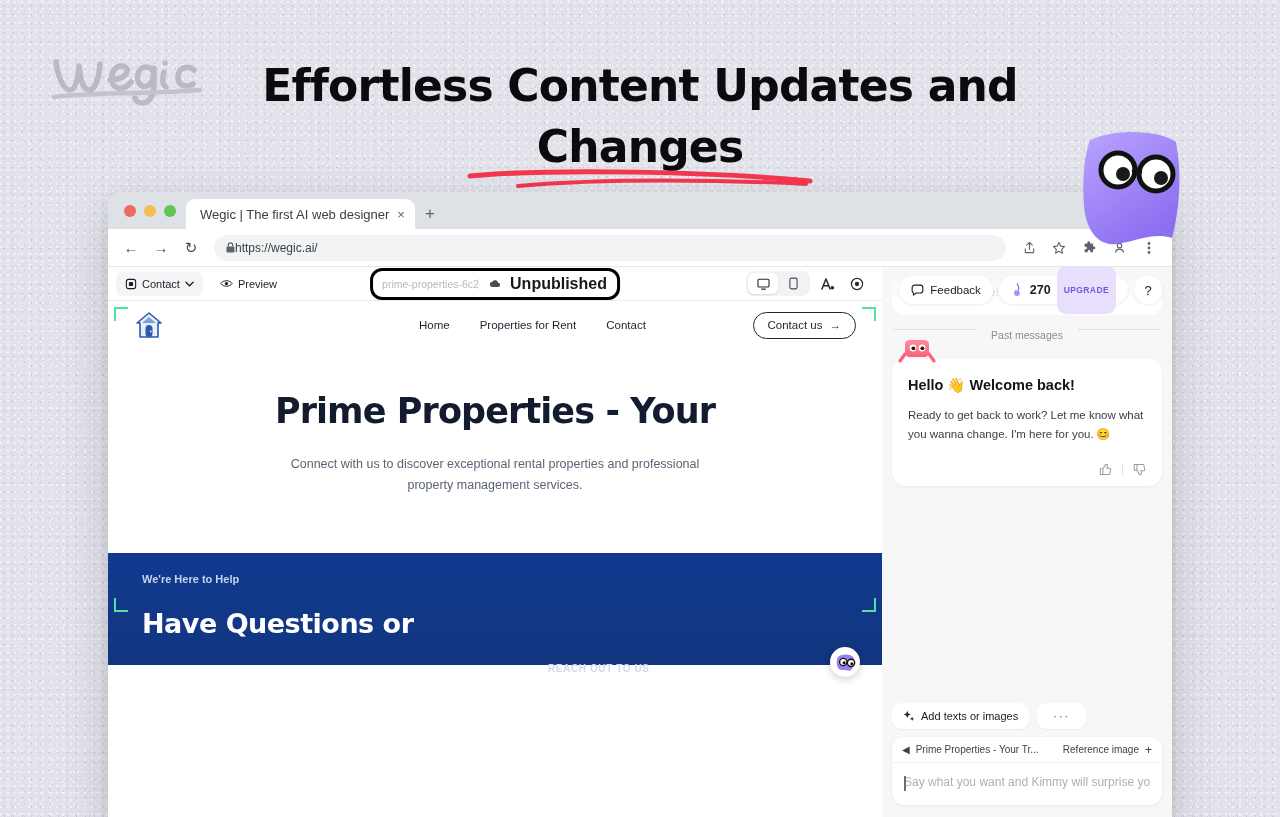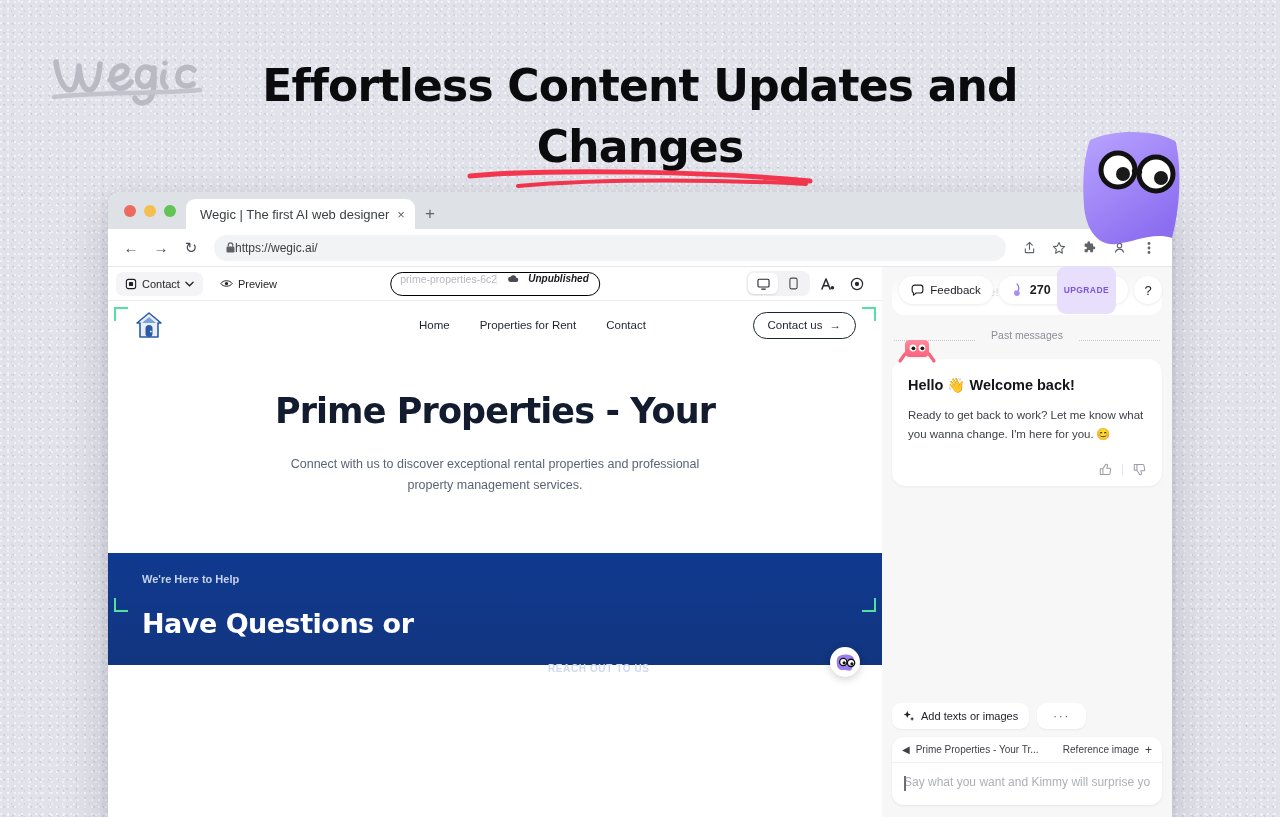--- a/index.html
+++ b/index.html
@@ -85,26 +85,26 @@
     height: 34px; background: #fff; display: flex; align-items: center; gap: 8px;
     padding: 0 8px; border-bottom: 1px solid #ececef; position: relative;
   }
   .ebtn {
     display: flex; align-items: center; gap: 5px; height: 24px; padding: 0 9px;
     border-radius: 7px; font-size: 11px; color: #1f2024; cursor: pointer;
   }
   .ebtn.shaded { background: #f4f4f6; }
   .url-chip {
     position: absolute; left: 50%; transform: translateX(-50%);
-    display: flex; align-items: flex-start; height: 24px;
-    border: 1px solid #000000; border-radius: 12px; background: #fff; overflow: hidden;
+    display: flex; align-items: center; height: 32px;
+    border: 3px solid #000000; border-radius: 12px; background: #fff; overflow: hidden;
   }
   .url-chip .slug { font-size: 10.5px; color: #b7b8be; padding: 0 9px; max-width: 106px;
     white-space: nowrap; overflow: hidden; border-right: 1px solid #ececef; }
-  .url-chip .pub { font-size: 10px; color: #17181c; padding: 0 10px; display: flex; align-items: center; gap: 9px; font-weight: 600; font-style: italic; }
+  .url-chip .pub { font-size: 16px; color: #17181c; padding: 0 10px; display: flex; align-items: center; gap: 9px; font-weight: 600; }
   .ebar-right { margin-left: auto; display: flex; align-items: center; gap: 4px; padding-right: 4px; }
   .devtoggle { display: flex; background: #f2f2f5; border-radius: 8px; padding: 2px; }
   .devtoggle > div { width: 30px; height: 21px; display: flex; align-items: center; justify-content: center;
     border-radius: 6px; cursor: pointer; color: #44464d; }
   .devtoggle > div.on { background: #fff; box-shadow: 0 1px 2px rgba(0,0,0,.10); }
   .icon-sq { width: 26px; height: 24px; display: flex; align-items: center; justify-content: center;
     color: #27292f; cursor: pointer; border-radius: 6px; }
 
   
   .site { flex: 1; position: relative; overflow: hidden; background: #fff; }
@@ -169,21 +169,21 @@
   }
   .pill.round { width: 28px; padding: 0; justify-content: center; font-size: 13px; }
 
   .chat-scroll { flex: 1; overflow: hidden; padding: 0 10px; position: relative; }
   .faded-card {
     margin-top: 8px; background: #fff; border-radius: 12px; padding: 10px 14px 12px;
     font-size: 11.5px; color: #c2c3c9; height: 40px; overflow: hidden;
     -webkit-mask-image: linear-gradient(180deg, transparent 0%, #000 70%);
             mask-image: linear-gradient(180deg, transparent 0%, #000 70%);
   }
-  .divider { display: flex; align-items: flex-end; gap: 16px; margin: 14px 2px 4px; }
+  .divider { display: flex; align-items: flex-start; gap: 16px; margin: 14px 2px 4px; }
   .divider .ln { flex: 1; border-top: 1px dotted #c9cad1; }
   .divider span { font-size: 10.5px; color: #8b8d96; }
 
   .msg-wrap { position: relative; margin-top: 18px; }
   .msg-avatar { position: absolute; left: 4px; top: -23px; width: 42px; height: 34px; z-index: 3; }
   .bubble {
     background: #fff; border-radius: 14px; padding: 18px 16px 10px; position: relative;
     box-shadow: 0 1px 3px rgba(20,20,40,.05);
   }
   .bubble h3 { font-size: 14.5px; color: #14151a; font-weight: 700; }

